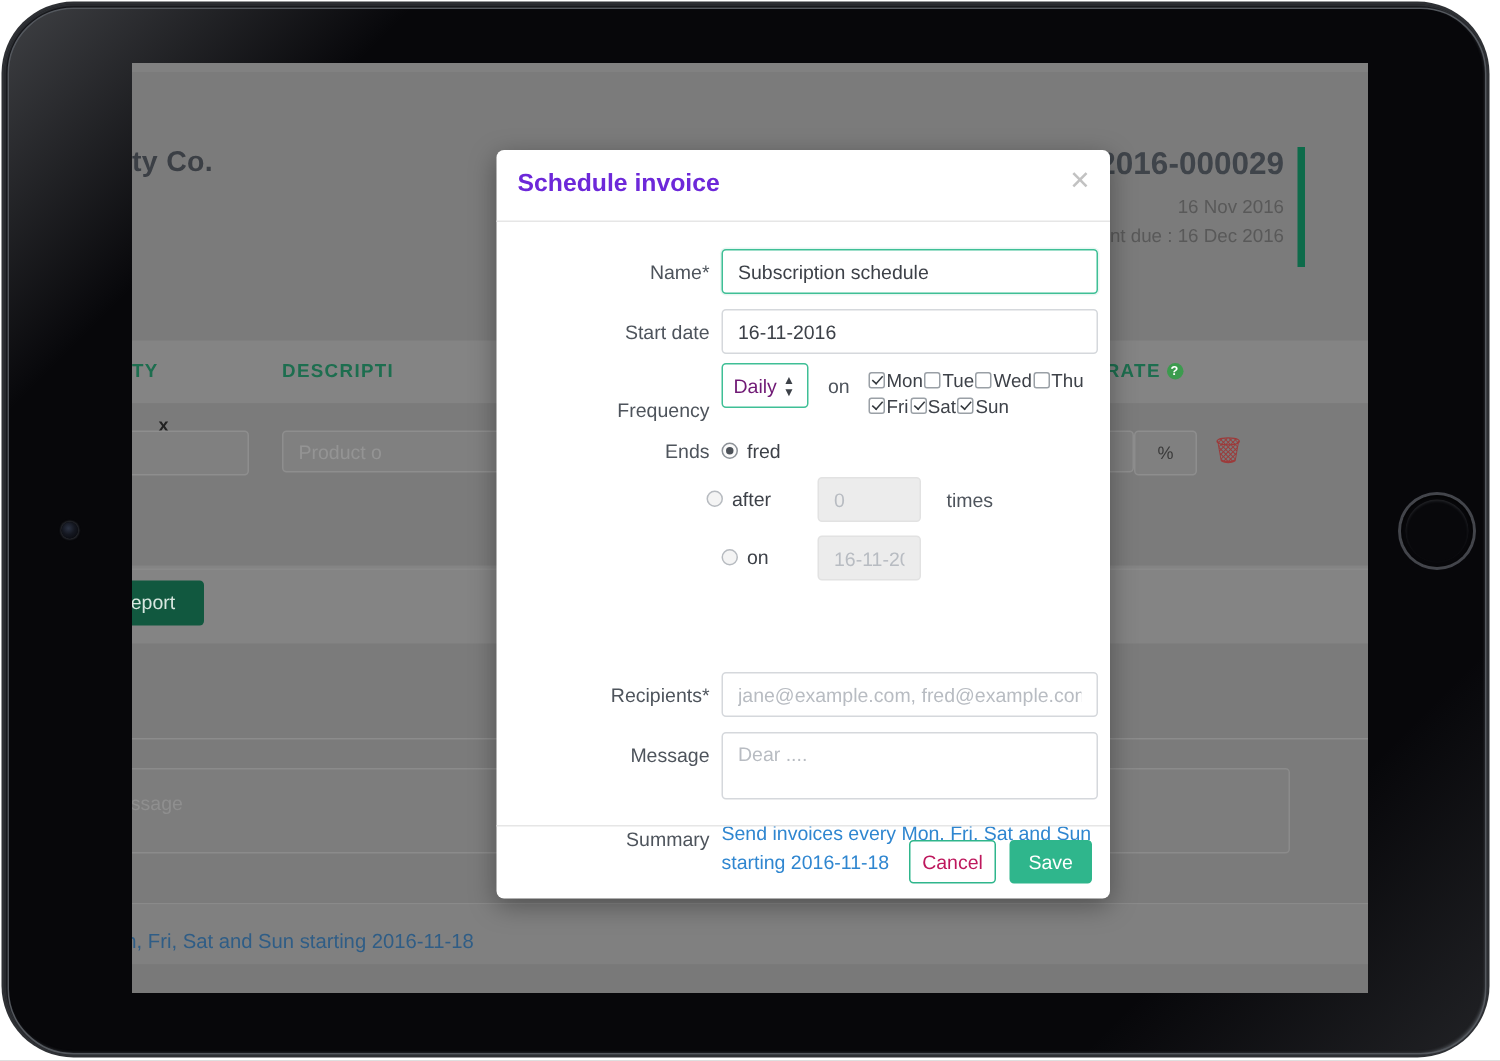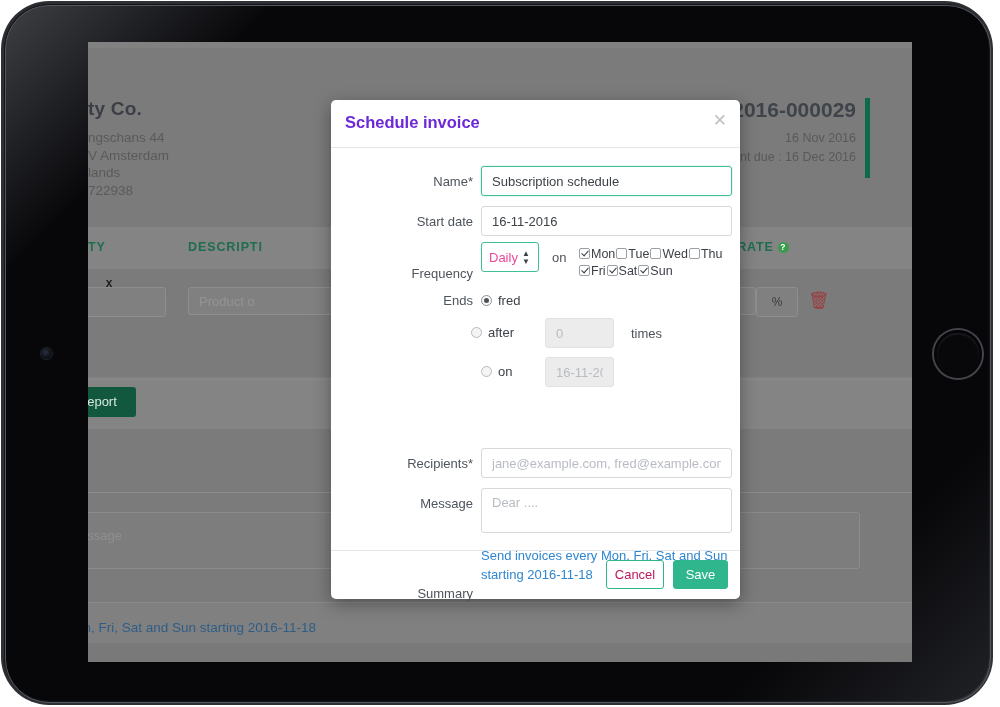--- a/index.html
+++ b/index.html
@@ -105,21 +105,21 @@
   .row{position:absolute;left:0;width:409px;}
   .lbl{position:absolute;font-size:13px;color:#4e545c;text-align:right;width:150px;left:-8px;}
 
   .inp{position:absolute;box-sizing:border-box;height:30px;border:1px solid #d5d8dc;border-radius:3px;
     font-size:13px;color:#3d4148;padding:0 10px;font-family:"Liberation Sans",sans-serif;background:#fff;}
   .inp.focus{border:1px solid #3fbf96;box-shadow:0 0 0 1px rgba(63,191,150,.12);}
   .inp::placeholder{color:#b8bcc2;}
   .inp:disabled{background:#ececec;border-color:#e2e2e2;color:#b3b3b3;}
 
   .sel{position:absolute;box-sizing:border-box;height:30px;width:58px;border:1px solid #3fbf96;border-radius:3px;
-    font-size:13px;color:#ec4899;padding-left:7px;background:#fff;appearance:none;
+    font-size:13px;color:#701a75;padding-left:7px;background:#fff;appearance:none;
     font-family:"Liberation Sans",sans-serif;}
   .sel-arrows{position:absolute;pointer-events:none;font-size:8px;color:#3d4148;line-height:8px;text-align:center;}
 
   .on-lbl{position:absolute;font-size:13px;color:#4e545c;}
 
   .days{position:absolute;width:170px;font-size:12.5px;color:#3d4148;line-height:17px;}
   .day{white-space:nowrap;margin-right:1px;}
   .cb{width:11px;height:11px;vertical-align:-1px;margin:0 1px 0 0;
       -webkit-appearance:none;appearance:none;border:1px solid #9aa0a6;background:#fff;border-radius:2px;
       display:inline-block;position:relative;}
@@ -154,26 +154,20 @@
   <div class="tablet-edge"></div>
   <div class="camera"></div>
   <div class="home-btn"></div>
 
   <div class="screen">
     <div class="page">
       <div class="page-white-strip"></div>
 
       <div class="inv-left">
         <div class="inv-company">ty Co.</div>
-        <div class="inv-addr">
-          <div>ngschans 44</div>
-          <div>V Amsterdam</div>
-          <div>lands</div>
-          <div>722938</div>
-        </div>
       </div>
 
       <div class="inv-right">
         <div class="inv-title">Invoice 2016-000029</div>
         <div class="inv-date">16 Nov 2016</div>
         <div class="inv-due">Payment due : 16 Dec 2016</div>
       </div>
       <div class="inv-bar"></div>
 
       <div class="tbl-head">
@@ -259,21 +253,21 @@
           <div class="lbl" style="top:8px;">Recipients*</div>
           <input class="inp" style="left: 150px; top: 0px; width: 251px;" placeholder="jane@example.com, fred@example.com">
         </div>
 
         <div class="row" style="top:340px;">
           <div class="lbl" style="top:8px;">Message</div>
           <textarea class="ta" style="left: 150px; top: 0px; width: 251px; height: 45px;" placeholder="Dear ...."></textarea>
         </div>
 
         <div class="row" style="top:398px;">
-          <div class="lbl" style="top:6px;margin-top:34px;">Summary</div>
+          <div class="lbl" style="top:6px;">Summary</div>
           <div class="summary" style="left:150px;top:0;">Send invoices every Mon, Fri, Sat and Sun starting 2016-11-18</div>
         </div>
       </div>
 
       <div class="modal-foot">
         <button class="btn btn-cancel">Cancel</button>
         <button class="btn btn-save">Save</button>
       </div>
     </div>
   </div>

